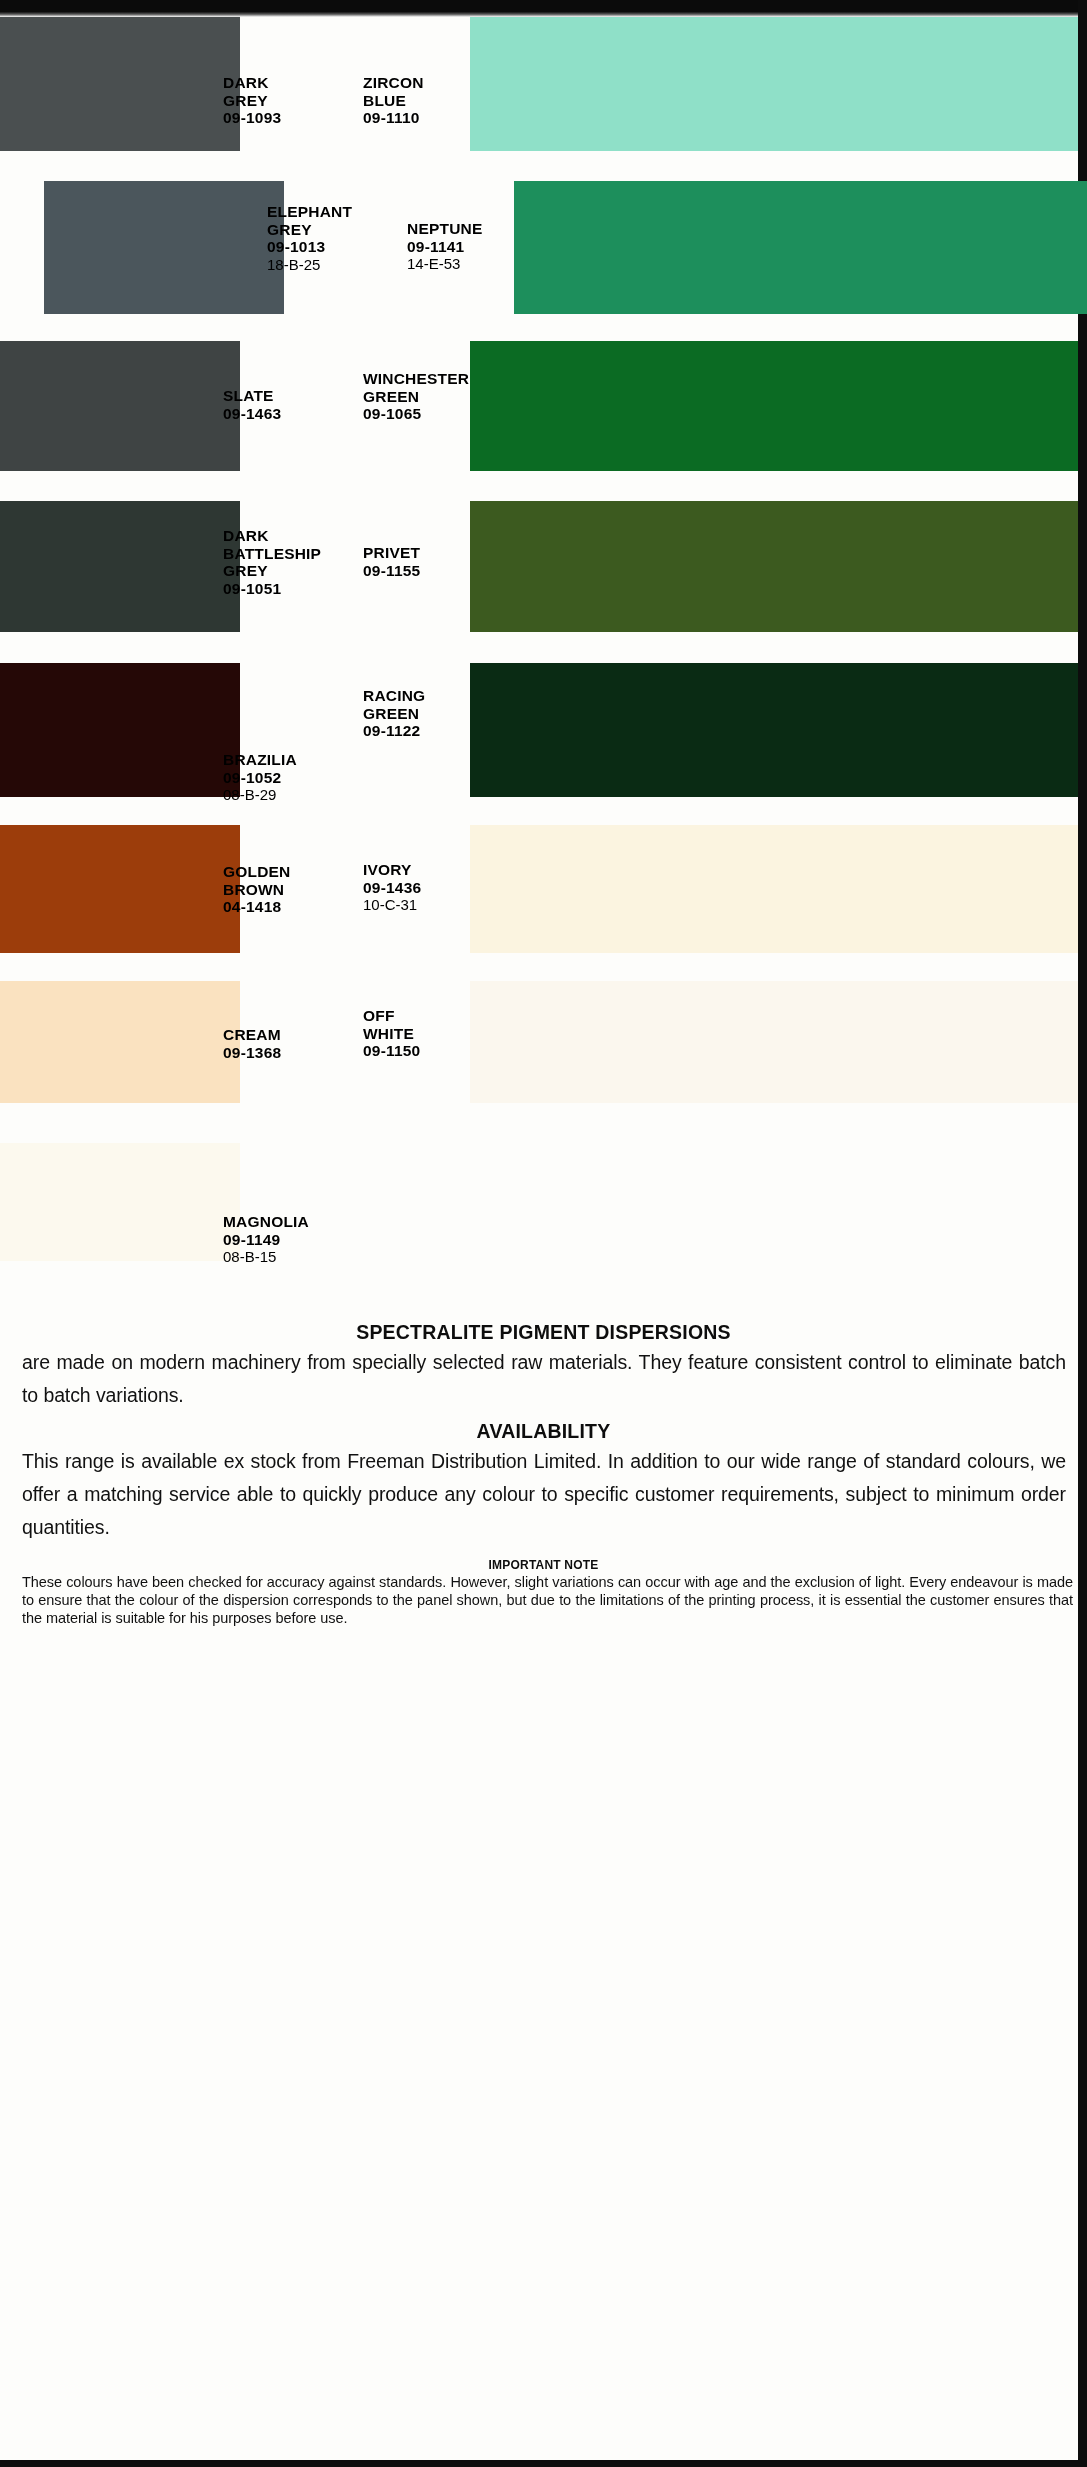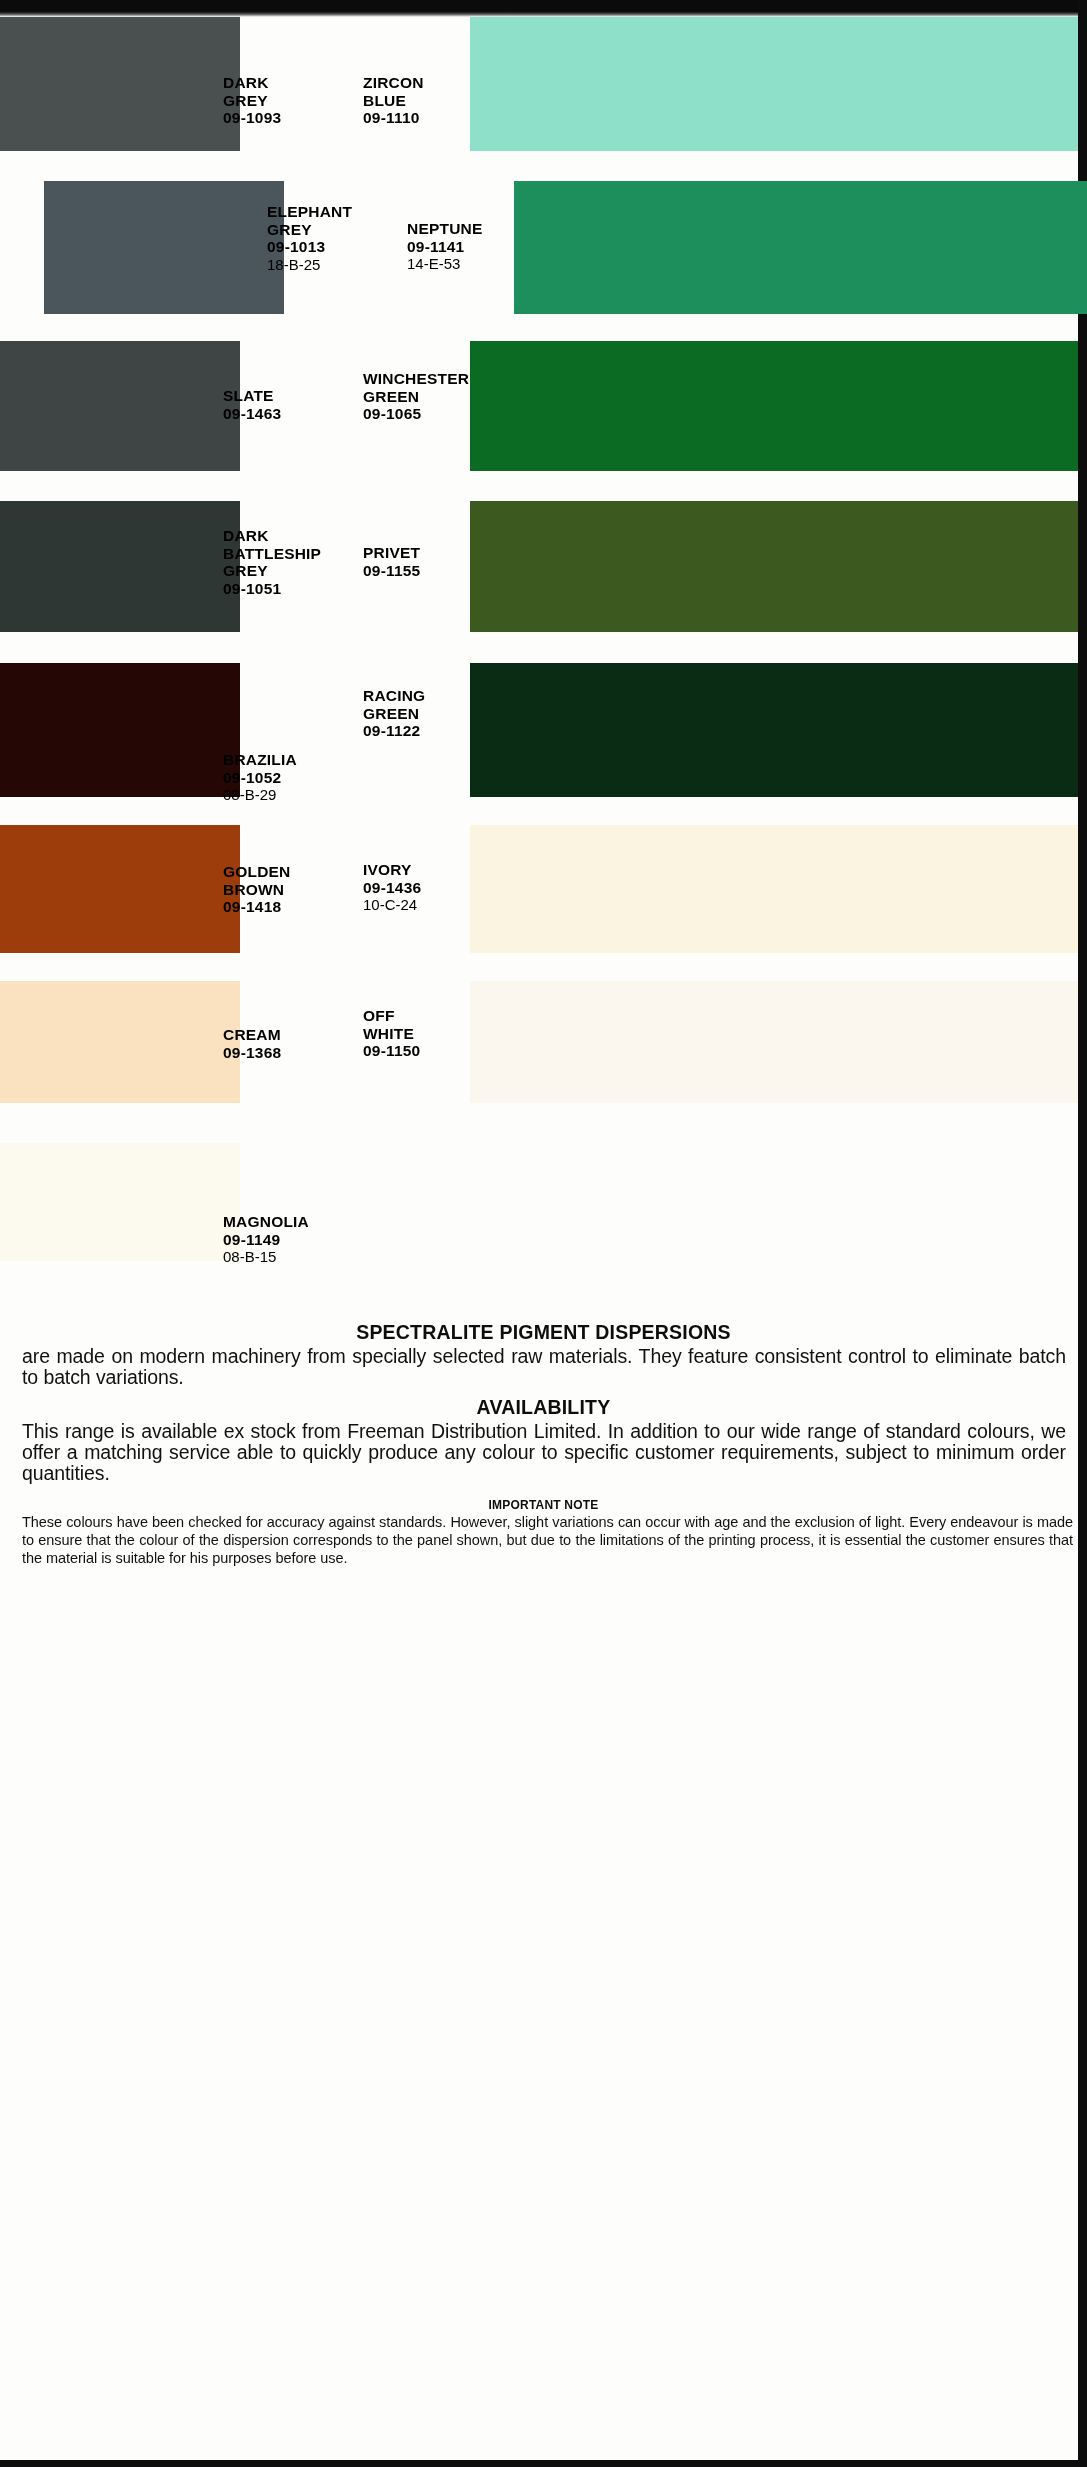--- a/index.html
+++ b/index.html
@@ -84,21 +84,21 @@
   .sec-head{
     text-align:center;
     font-weight:bold;
     font-size:19.5px;
     letter-spacing:0.2px;
     margin:0 0 2px 0;
     color:#0d0d0d;
   }
   .para{
     font-size:19.5px;
-    line-height:21px;
+    line-height:33px;
     margin:0 12px 10px 0;
     padding:0 9px 0 22px;
     text-align:justify;
     color:#111111;
     letter-spacing:-0.1px;
   }
   .para.tight{ margin-bottom:8px; }
   .note-head{
     text-align:center;
     font-weight:bold;
@@ -184,23 +184,23 @@
 GREEN
 09-1122</span></div>
         </div>
       </div>
       <div class="swatch-row" style="height: 128px; margin-bottom: 28px;">
         <div class="chip chip-left" style="height: 128px; background: rgb(156, 61, 11);"></div>
         <div class="chip chip-right" style="height: 128px; background: rgb(251, 244, 224);"></div>
         <div class="labels">
           <div class="lbl lbl-a" style="top: 38px;"><span>GOLDEN
 BROWN
-09-1418</span></div>
+04-1418</span></div>
           <div class="lbl lbl-b" style="top: 36px;"><span>IVORY
-09-1436</span><span class="code2">10-C-24</span></div>
+09-1436</span><span class="code2">10-C-31</span></div>
         </div>
       </div>
       <div class="swatch-row" style="height: 122px; margin-bottom: 40px;">
         <div class="chip chip-left" style="height: 122px; background: rgb(250, 226, 192);"></div>
         <div class="chip chip-right" style="height: 122px; background: rgb(251, 247, 238);"></div>
         <div class="labels">
           <div class="lbl lbl-a" style="top: 45px;"><span>CREAM
 09-1368</span></div>
           <div class="lbl lbl-b" style="top: 26px;"><span>OFF
 WHITE

